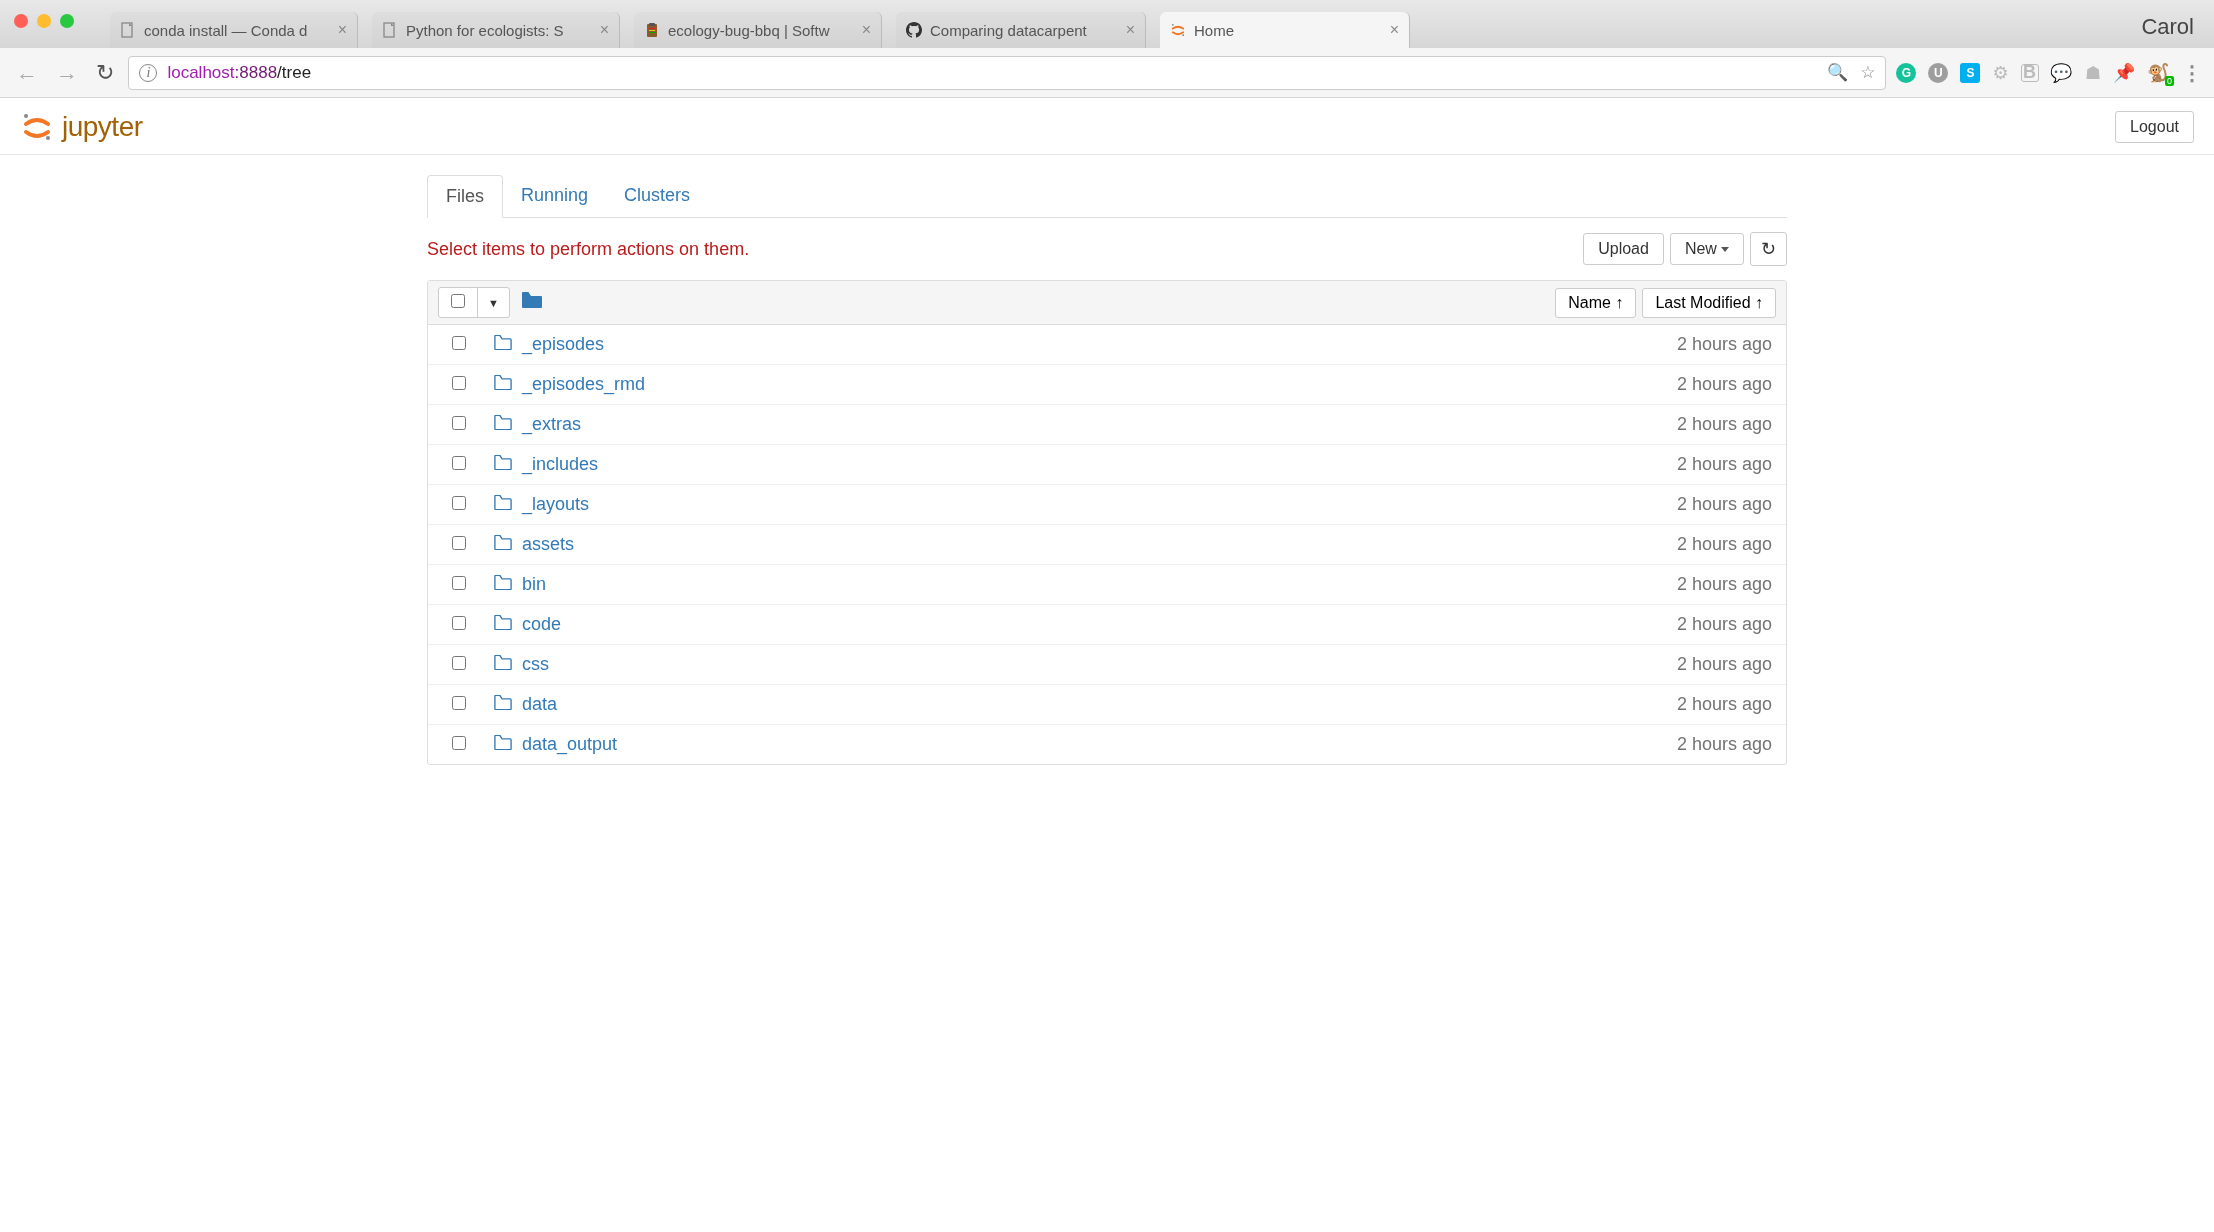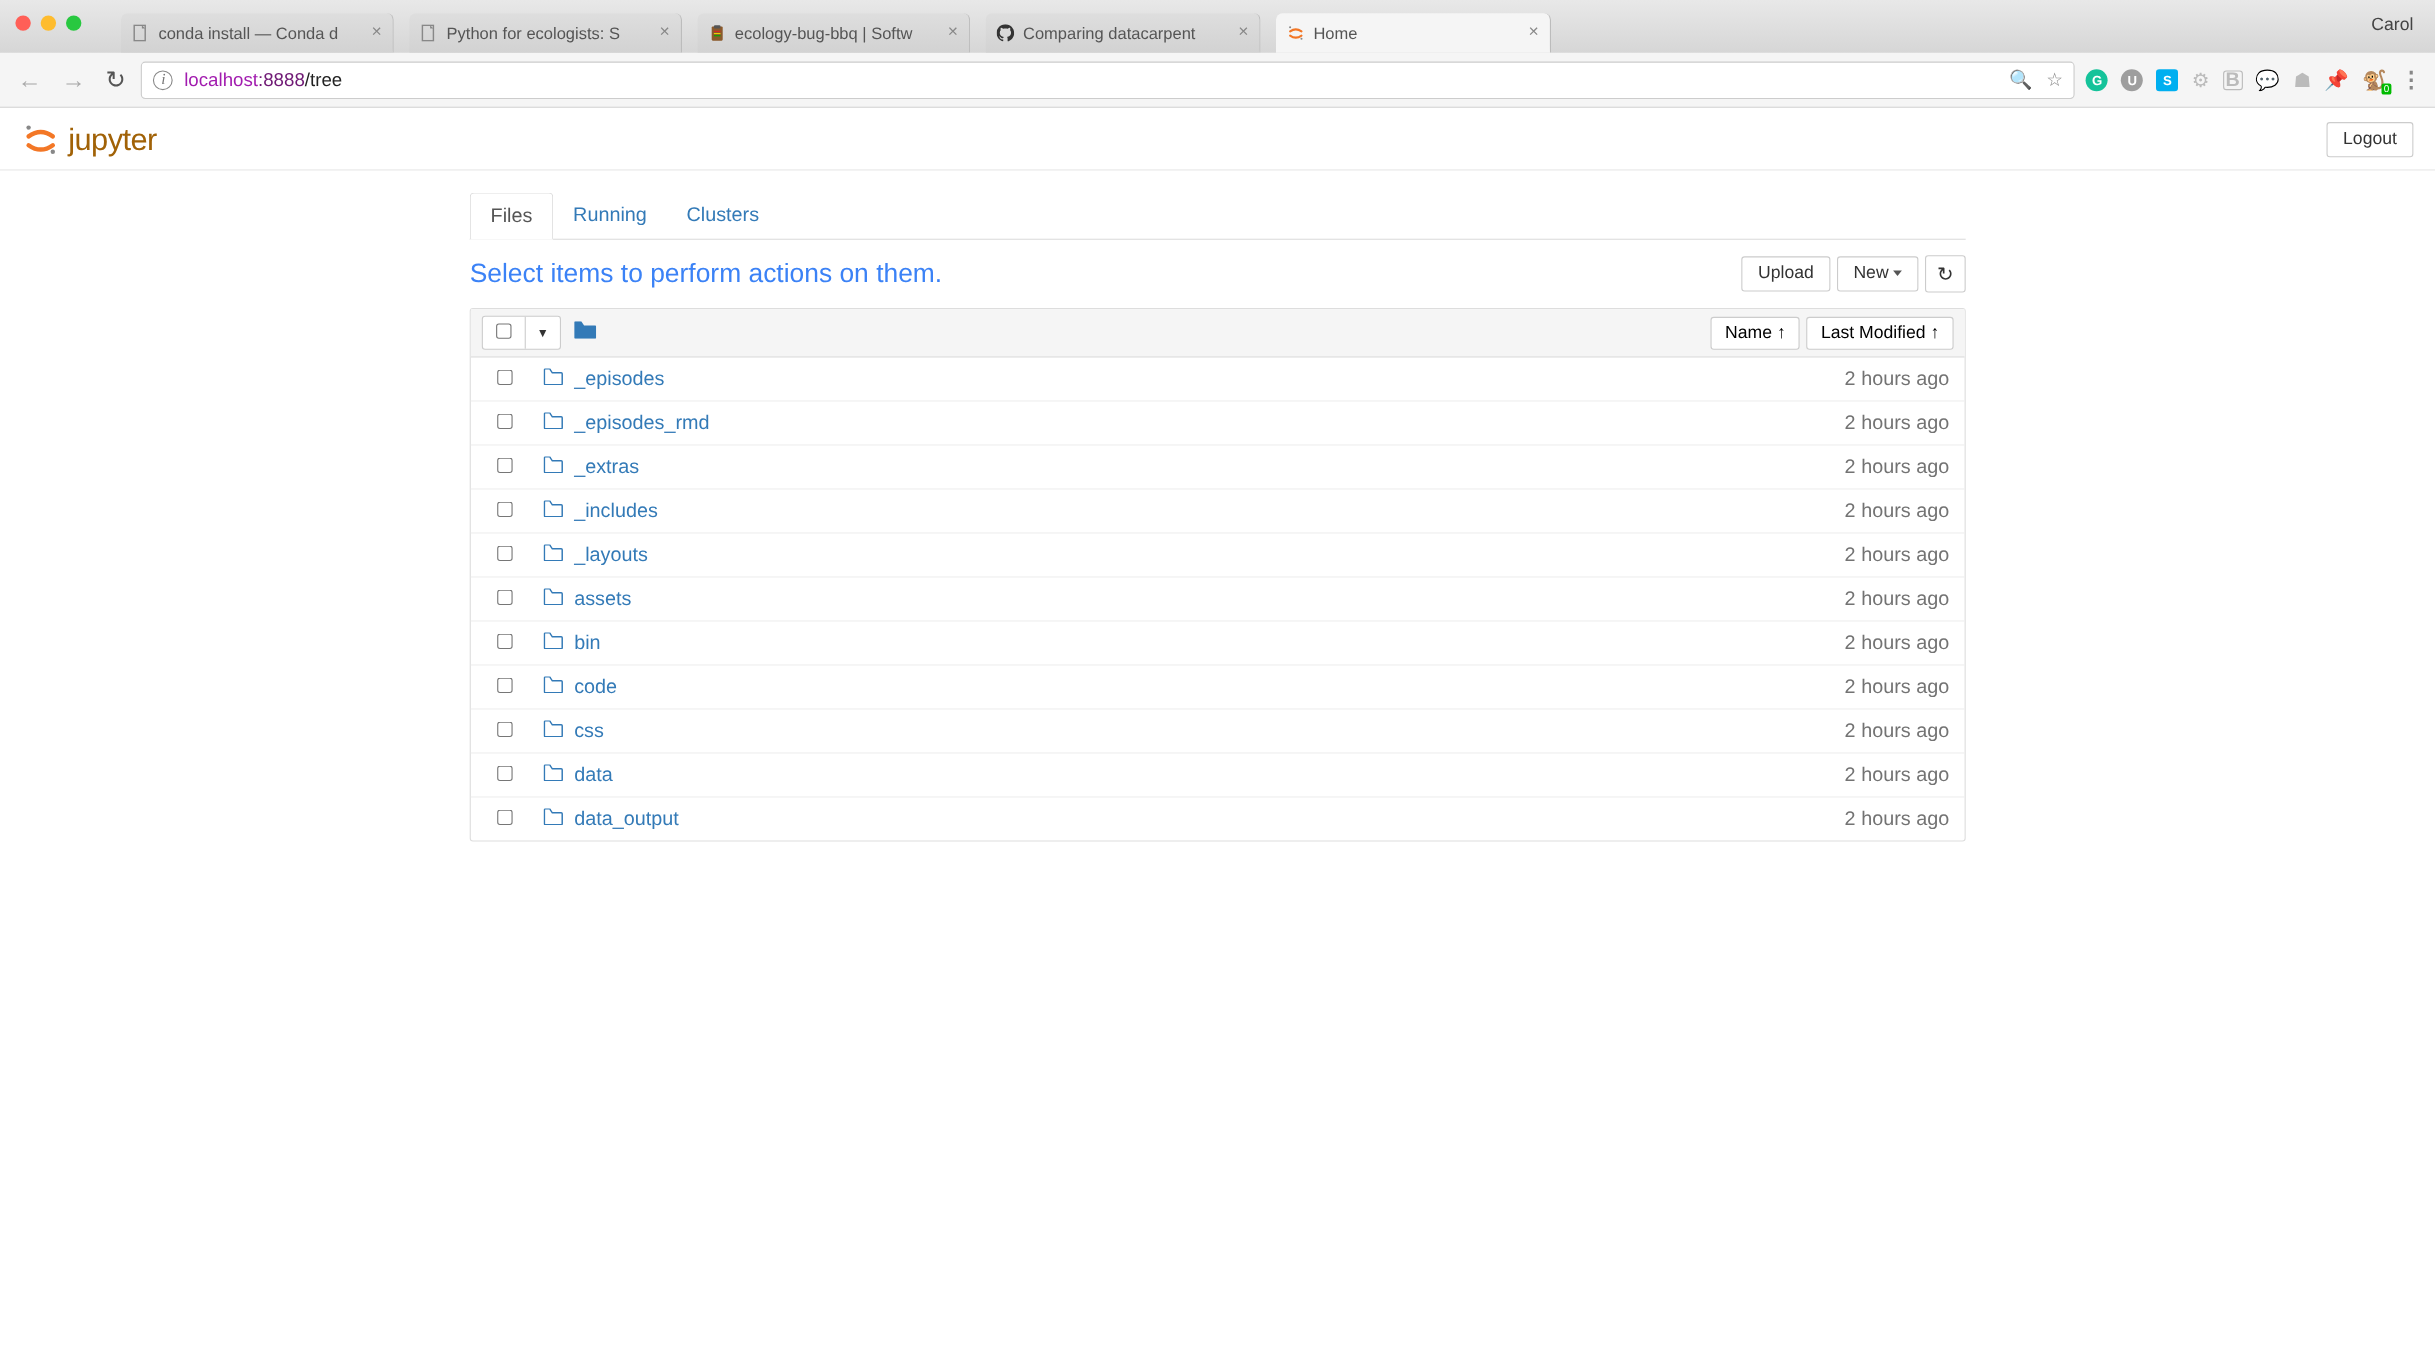--- a/index.html
+++ b/index.html
@@ -9,21 +9,21 @@
 .tl { width: 14px; height: 14px; border-radius: 50%; }
 .tl-r { background: #ff5f57; }
 .tl-y { background: #febc2e; }
 .tl-g { background: #28c840; }
 .tabs { display: flex; margin-left: 110px; align-items: flex-end; height: 40px; }
 .tab { display: flex; align-items: center; padding: 0 10px; height: 36px; font-size: 15px; color: #555; border-right: 1px solid #bcbcbc; position: relative; min-width: 0; max-width: 250px; cursor: pointer; background: linear-gradient(#dedede,#d2d2d2); border-top-left-radius: 6px; border-top-right-radius: 6px; margin-right: 14px;}
 .tab.active { background: #f5f5f5; }
 .tab-favicon { width: 16px; height: 16px; margin-right: 8px; flex-shrink: 0; display:flex; align-items:center; justify-content:center; }
 .tab-title { white-space: nowrap; overflow: hidden; text-overflow: ellipsis; flex: 1; }
 .tab-close { margin-left: 8px; color: #888; font-size: 16px; }
-.user-label { position: absolute; right: 20px; top: 14px; color: #444; font-size: 16px; }
+.user-label { position: absolute; right: 20px; top: 14px; color: #444; font-size: 22px; }
 .toolbar { height: 50px; background: #f5f5f5; border-bottom: 1px solid #d5d5d5; display: flex; align-items: center; padding: 0 12px; gap: 10px; }
 .nav-btn { color: #aaa; font-size: 22px; padding: 4px; cursor:pointer; }
 .nav-btn.enabled { color: #555; }
 .addr-bar { flex: 1; display: flex; align-items: center; background: #fff; border: 1px solid #ccc; border-radius: 4px; height: 34px; padding: 0 10px; font-size: 17px; color: #222; }
 .addr-info { color: #777; margin-right: 10px; display:flex; align-items:center; justify-content:center; width:18px; height:18px; border:1.5px solid #888; border-radius:50%; font-family: Georgia, serif; font-style: italic; font-size: 14px; }
 .addr-url .host { color: #a21caf; }
 .addr-url .port { color: #701a75; }
 .addr-url .path { color: #222; }
 .addr-right { margin-left: auto; display: flex; gap: 12px; color: #888; align-items: center; }
 .ext-icons { display: flex; gap: 12px; align-items: center; }
@@ -33,21 +33,21 @@
 .content-scroll::-webkit-scrollbar-thumb { background: #c0c0c0; border-radius: 8px; }
 .header { padding: 12px 20px 10px; display: flex; align-items: center; justify-content: space-between; border-bottom: 1px solid #e7e7e7; }
 .logo { display: flex; align-items: center; gap: 8px; }
 .logo-text { font-size: 28px; color: #a16207; letter-spacing: -0.5px; }
 .btn { display: inline-block; padding: 6px 14px; background: #fff; border: 1px solid #ccc; border-radius: 3px; font-size: 16px; color: #333; cursor: pointer; }
 .container { max-width: 1400px; margin: 0 auto; padding: 0 20px; }
 .jtabs { display: flex; border-bottom: 1px solid #ddd; margin-top: 20px; }
 .jtab { padding: 10px 18px; font-size: 18px; color: #337ab7; cursor: pointer; }
 .jtab.active { color: #555; border: 1px solid #ddd; border-bottom: 1px solid #fff; margin-bottom: -1px; border-radius: 4px 4px 0 0; background: #fff; }
 .action-row { display: flex; justify-content: space-between; align-items: center; padding: 14px 0; }
-.action-label { font-size: 24px; color: #3b82f6; }
+.action-label { font-size: 18px; color: #b91c1c; }
 .action-buttons { display: flex; gap: 6px; align-items: center; }
 .filelist { border: 1px solid #ddd; border-radius: 3px; }
 .list-header { display: flex; align-items: center; background: #f5f5f5; padding: 6px 10px; border-bottom: 1px solid #ddd; }
 .select-all { display: flex; align-items: center; border: 1px solid #ccc; border-radius: 3px; background: #fff; }
 .select-all-cb { padding: 6px 12px; border-right: 1px solid #ccc; }
 .select-all-caret { padding: 6px 10px; font-size: 11px; }
 .breadcrumb-folder { margin-left: 12px; color: #337ab7; font-size: 18px; }
 .header-spacer { flex: 1; }
 .sort-btn { border: 1px solid #ccc; background: #fff; padding: 5px 12px; border-radius: 3px; font-size: 16px; margin-left: 6px; cursor: pointer; }
 .file-row { display: flex; align-items: center; padding: 9px 14px; border-bottom: 1px solid #eee; font-size: 18px; }

